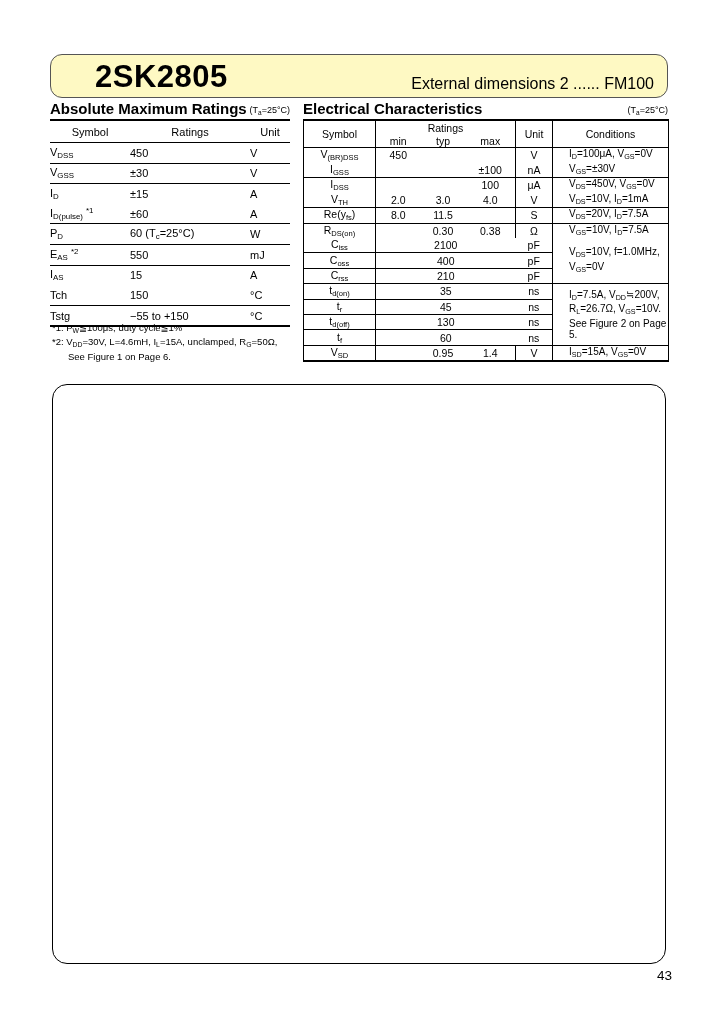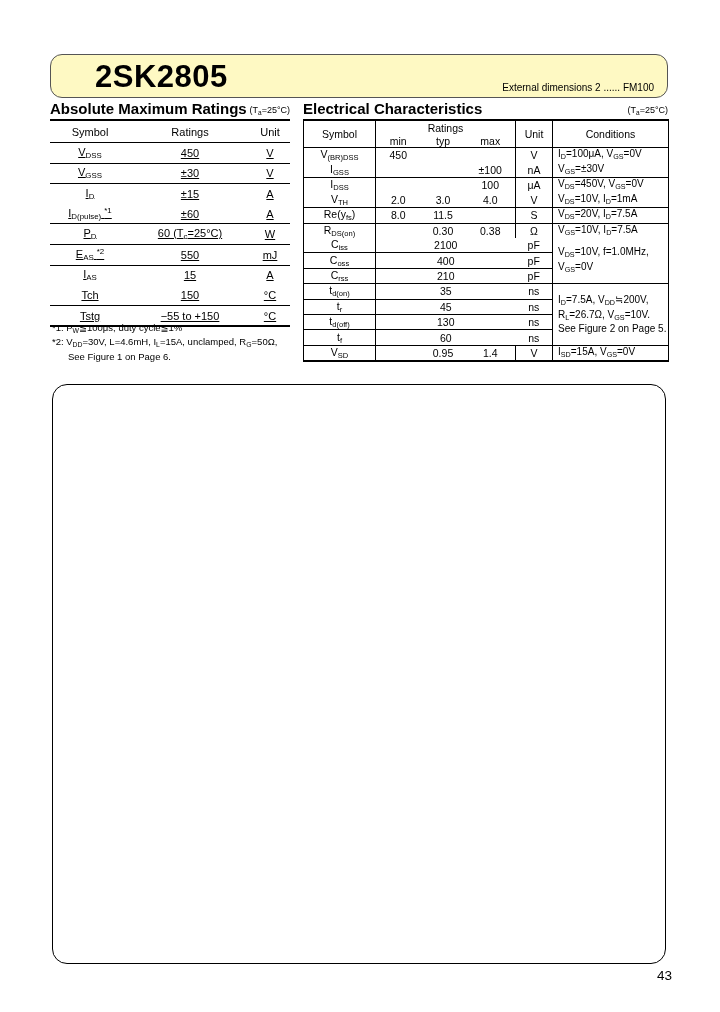--- a/index.html
+++ b/index.html
@@ -11,54 +11,54 @@
   sub{font-size:0.72em;vertical-align:-0.28em;}
   sup{font-size:0.72em;vertical-align:0.45em;}
 
   
   .hbox{
     position:absolute;left:50px;top:54px;width:618px;height:44px;
     background:#fef9c3;border:1px solid #555;border-radius:12px;
     box-sizing:border-box;display:flex;justify-content:space-between;
   }
   .part-number{font-size:31px;font-weight:bold;margin:4px 0 0 44px;letter-spacing:.5px;}
-  .ext-dim{font-size:10px;align-self:flex-end;margin:0 13px 4px 0;}
+  .ext-dim{font-size:16px;align-self:flex-end;margin:0 13px 4px 0;}
 
   
   .sect{position:absolute;display:flex;justify-content:space-between;align-items:flex-end;}
   #amr-head{left:50px;top:100px;width:240px;}
   #elec-head{left:303px;top:100px;width:365px;}
   .sect .t{font-size:15px;font-weight:bold;white-space:nowrap;text-align:center;}
   .sect .ta{font-size:9px;margin-bottom:1px;white-space:nowrap;}
 
   table{border-collapse:collapse;position:absolute;table-layout:fixed;box-sizing:border-box;}
   th,td{padding:0;font-weight:normal;overflow:hidden;white-space:nowrap;}
   .bb{border-bottom:1px solid #000;}
   .vr{border-right:1px solid #000;}
 
   
   #amr{
     left:50px;top:119px;width:240px;
     border-top:2px solid #000;border-bottom:2px solid #000;
   }
   #amr th{height:21px;font-size:11px;text-align:center;}
-  #amr td{height:19.6px;font-size:11px;text-align:center;text-decoration:underline;}
+  #amr td{height:19.6px;font-size:11px;}
 
   .footnotes{position:absolute;left:52px;top:322px;font-size:9.5px;line-height:11.5px;}
   .fn-indent{margin-left:16px;}
 
   
   #elec{
     left:303px;top:119px;width:365px;
     border:1px solid #000;border-top:2px solid #000;border-bottom:2px solid #000;
   }
   #elec th{height:13px;font-size:10.5px;text-align:center;}
   #elec td{height:14.4px;font-size:10.5px;text-align:center;}
   #elec td.cond{
-    text-align:left;padding-left:5px;font-size:10px;line-height:11.5px;
+    text-align:left;padding-left:16px;font-size:10px;line-height:11.5px;
     white-space:pre-line;
   }
 
   
   .figbox{
     position:absolute;left:52px;top:384px;width:614px;height:580px;
     border:1.5px solid #000;border-radius:15px;background:#fff;box-sizing:border-box;
   }
   .pageno{position:absolute;right:48px;top:968px;font-size:13.5px;}
 </style>

